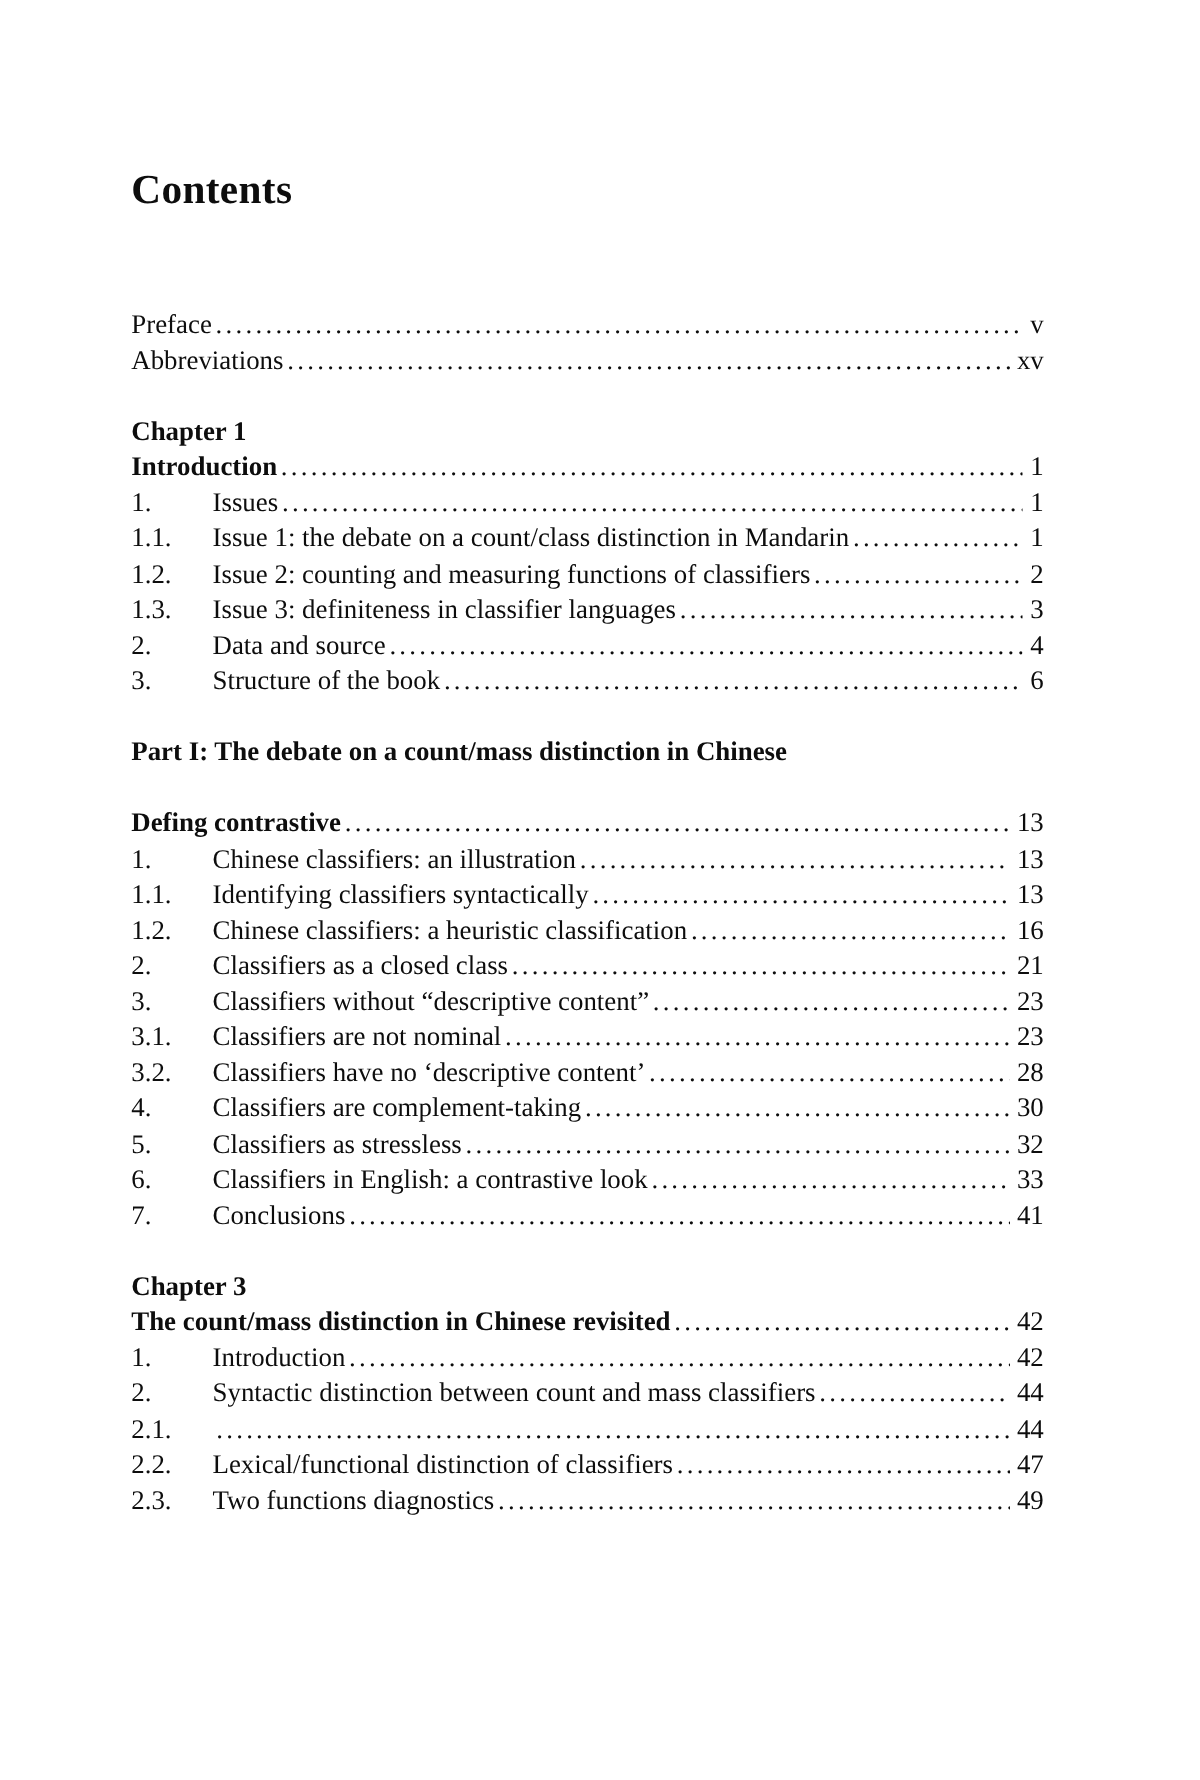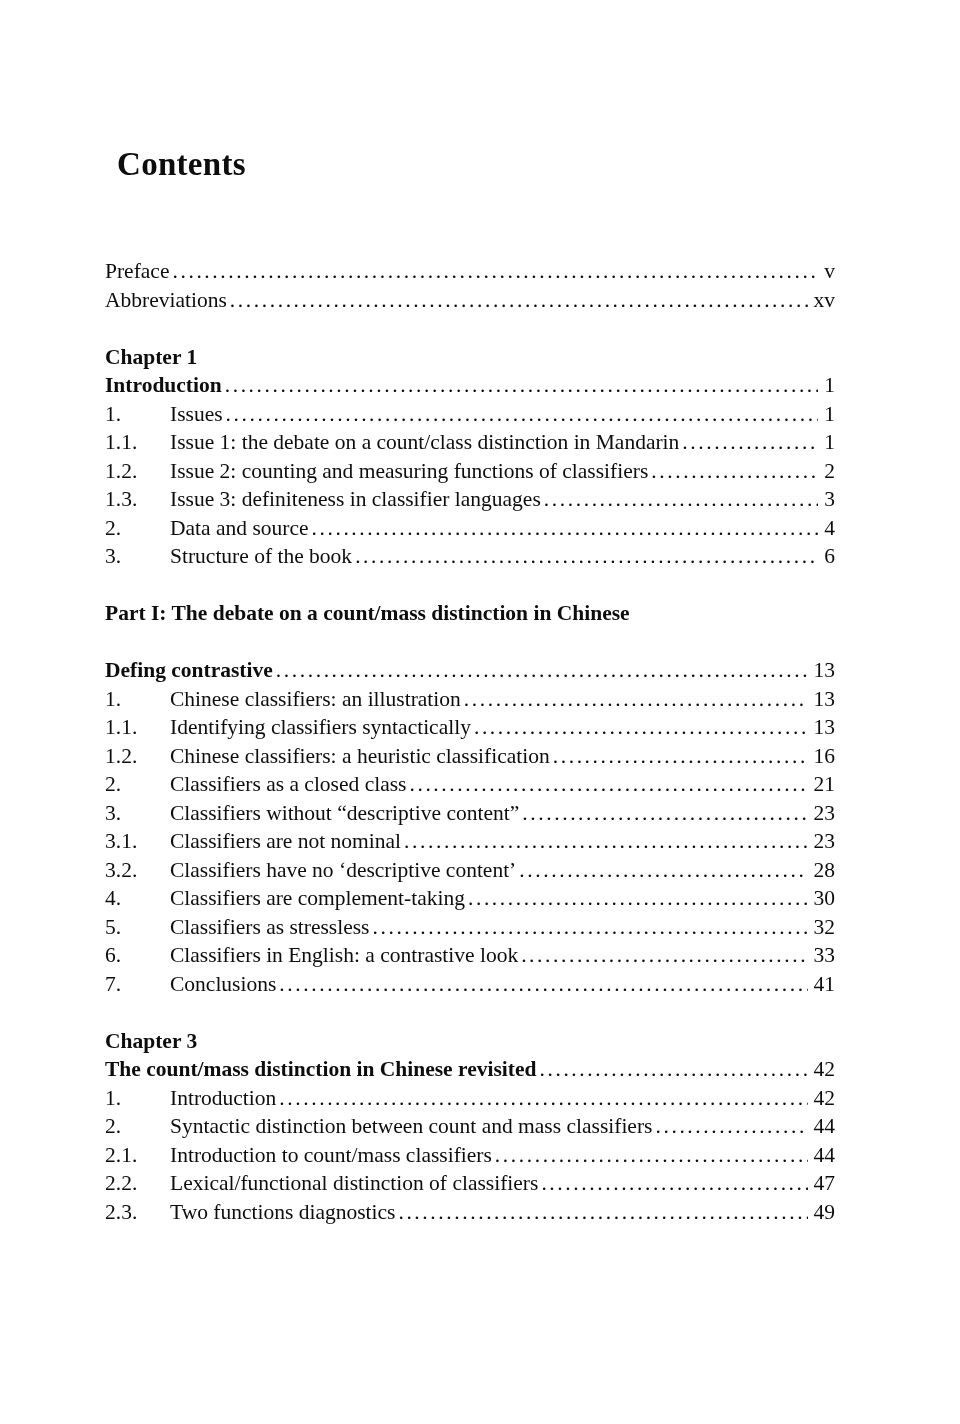--- a/index.html
+++ b/index.html
@@ -16,21 +16,21 @@
     font-family: "Liberation Serif", "DejaVu Serif", serif;
     overflow: hidden;
   }
   .content {
     position: absolute;
     left: 105px;
     top: 0;
     width: 730px;
   }
   .doc-title {
-    margin: 12px;
+    margin: 0;
     padding-top: 131px;
     font-size: 33px;
     line-height: 42px;
     font-weight: bold;
     letter-spacing: 0.3px;
   }
   .toc {
     margin-top: 72px;
     font-size: 21.5px;
     line-height: 28.5px;
@@ -226,21 +226,20 @@
               <span class="pagenum">42</span>
             </div>
             <div class="row">
               <span class="num">2.</span>
               <span class="label">Syntactic distinction between count and mass classifiers</span>
               <span class="dots">........................................................................................................................................................................................................</span>
               <span class="pagenum">44</span>
             </div>
             <div class="row">
               <span class="num">2.1.</span>
-              <span class="label">Introduction to count/mass classifiers</span>
               <span class="dots">........................................................................................................................................................................................................</span>
               <span class="pagenum">44</span>
             </div>
             <div class="row">
               <span class="num">2.2.</span>
               <span class="label">Lexical/functional distinction of classifiers</span>
               <span class="dots">........................................................................................................................................................................................................</span>
               <span class="pagenum">47</span>
             </div>
             <div class="row">

